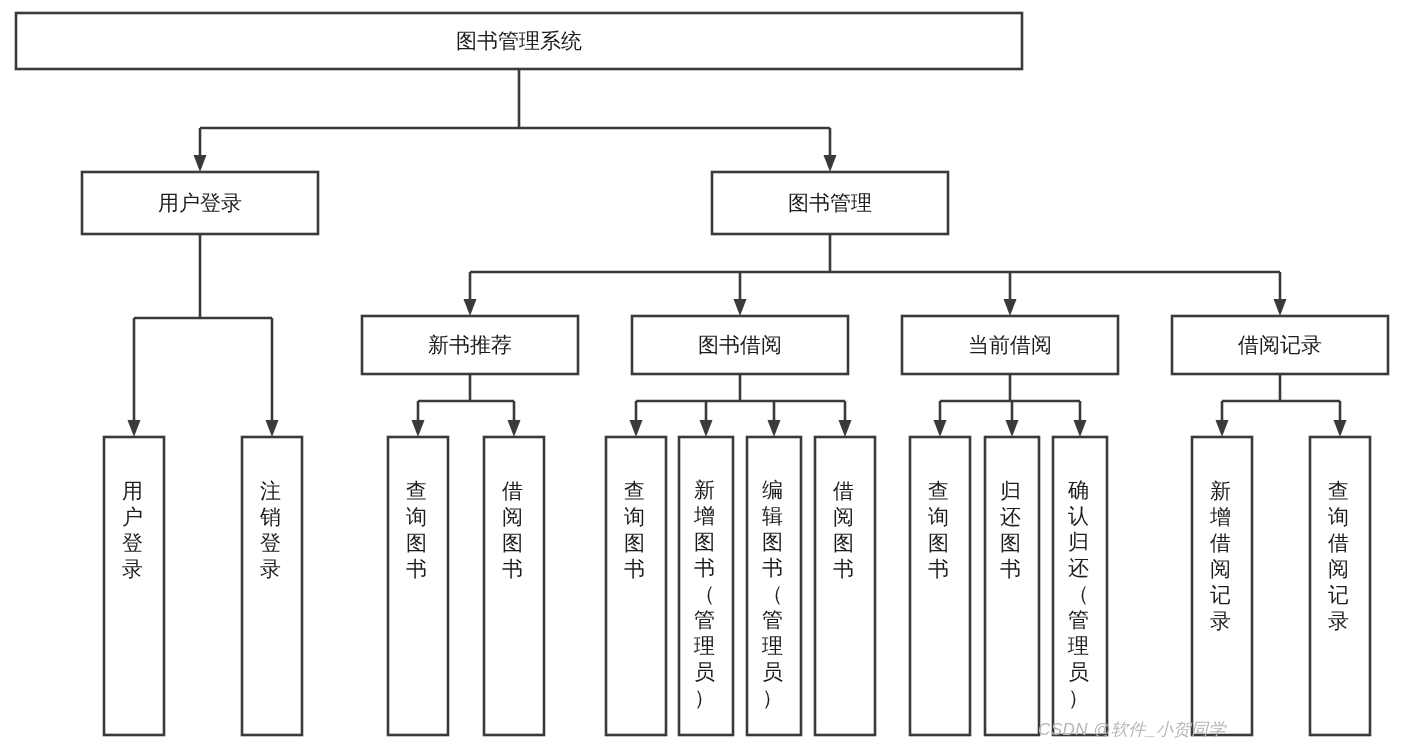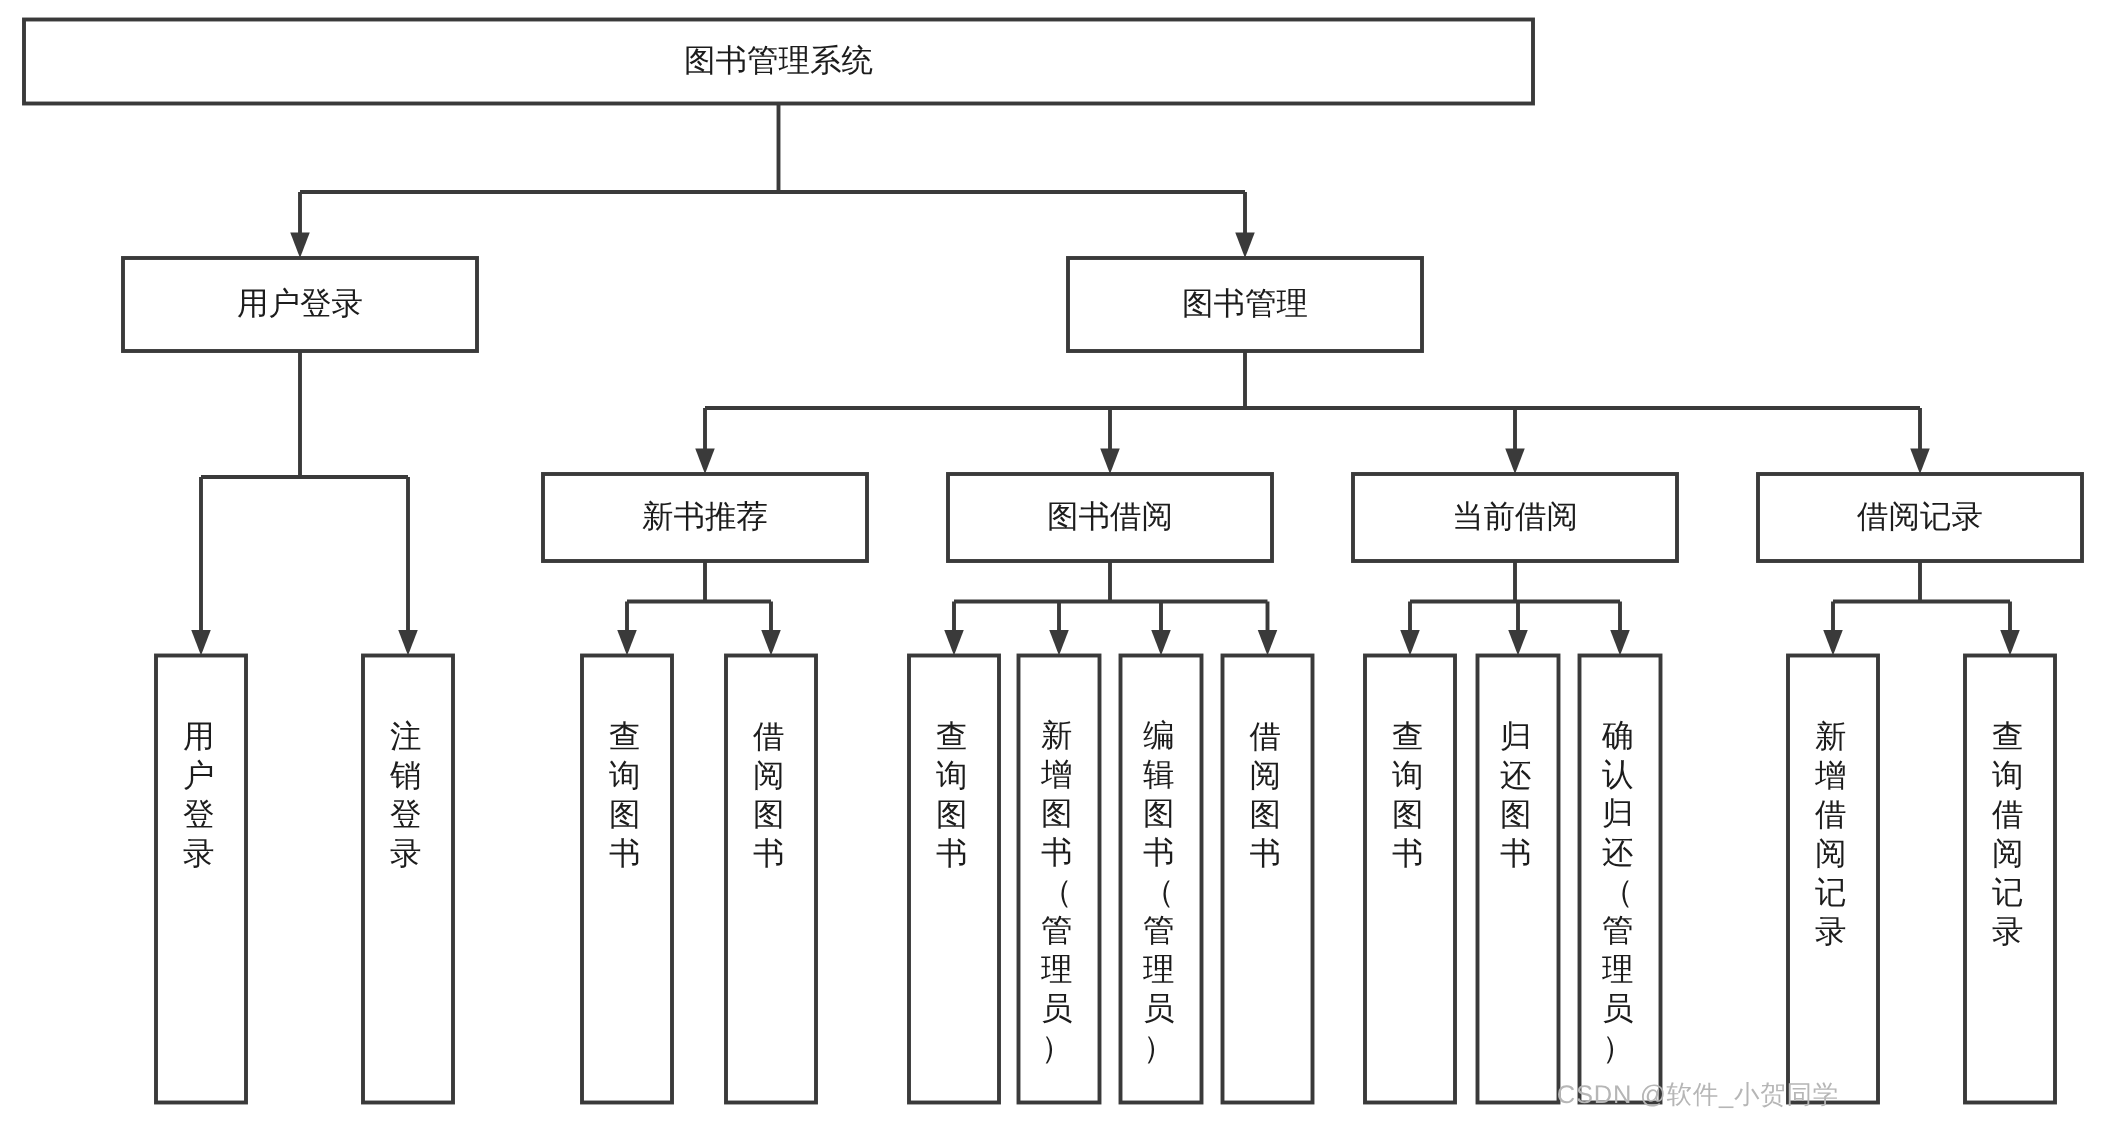--- a/index.html
+++ b/index.html
@@ -59,20 +59,21 @@
   .watermark {
     position: absolute;
     right: 12px;
     bottom: 6px;
     font-family: "Liberation Sans", "DejaVu Sans", sans-serif;
     font-size: 17px;
     color: #b6b6b6;
     white-space: nowrap;
     letter-spacing: 0.5px;
     user-select: none;
+    font-style: italic;
   }
 </style>
 </head>
 <body>
 
 <div id="diagram-root">
   <svg id="flow-svg" viewBox="0 0 1405 747">
     <g id="edges-layer">
         <path d="M 519 69 L 519 128" class="connector"></path>
         <path d="M 200 128 L 830 128" class="connector"></path>

